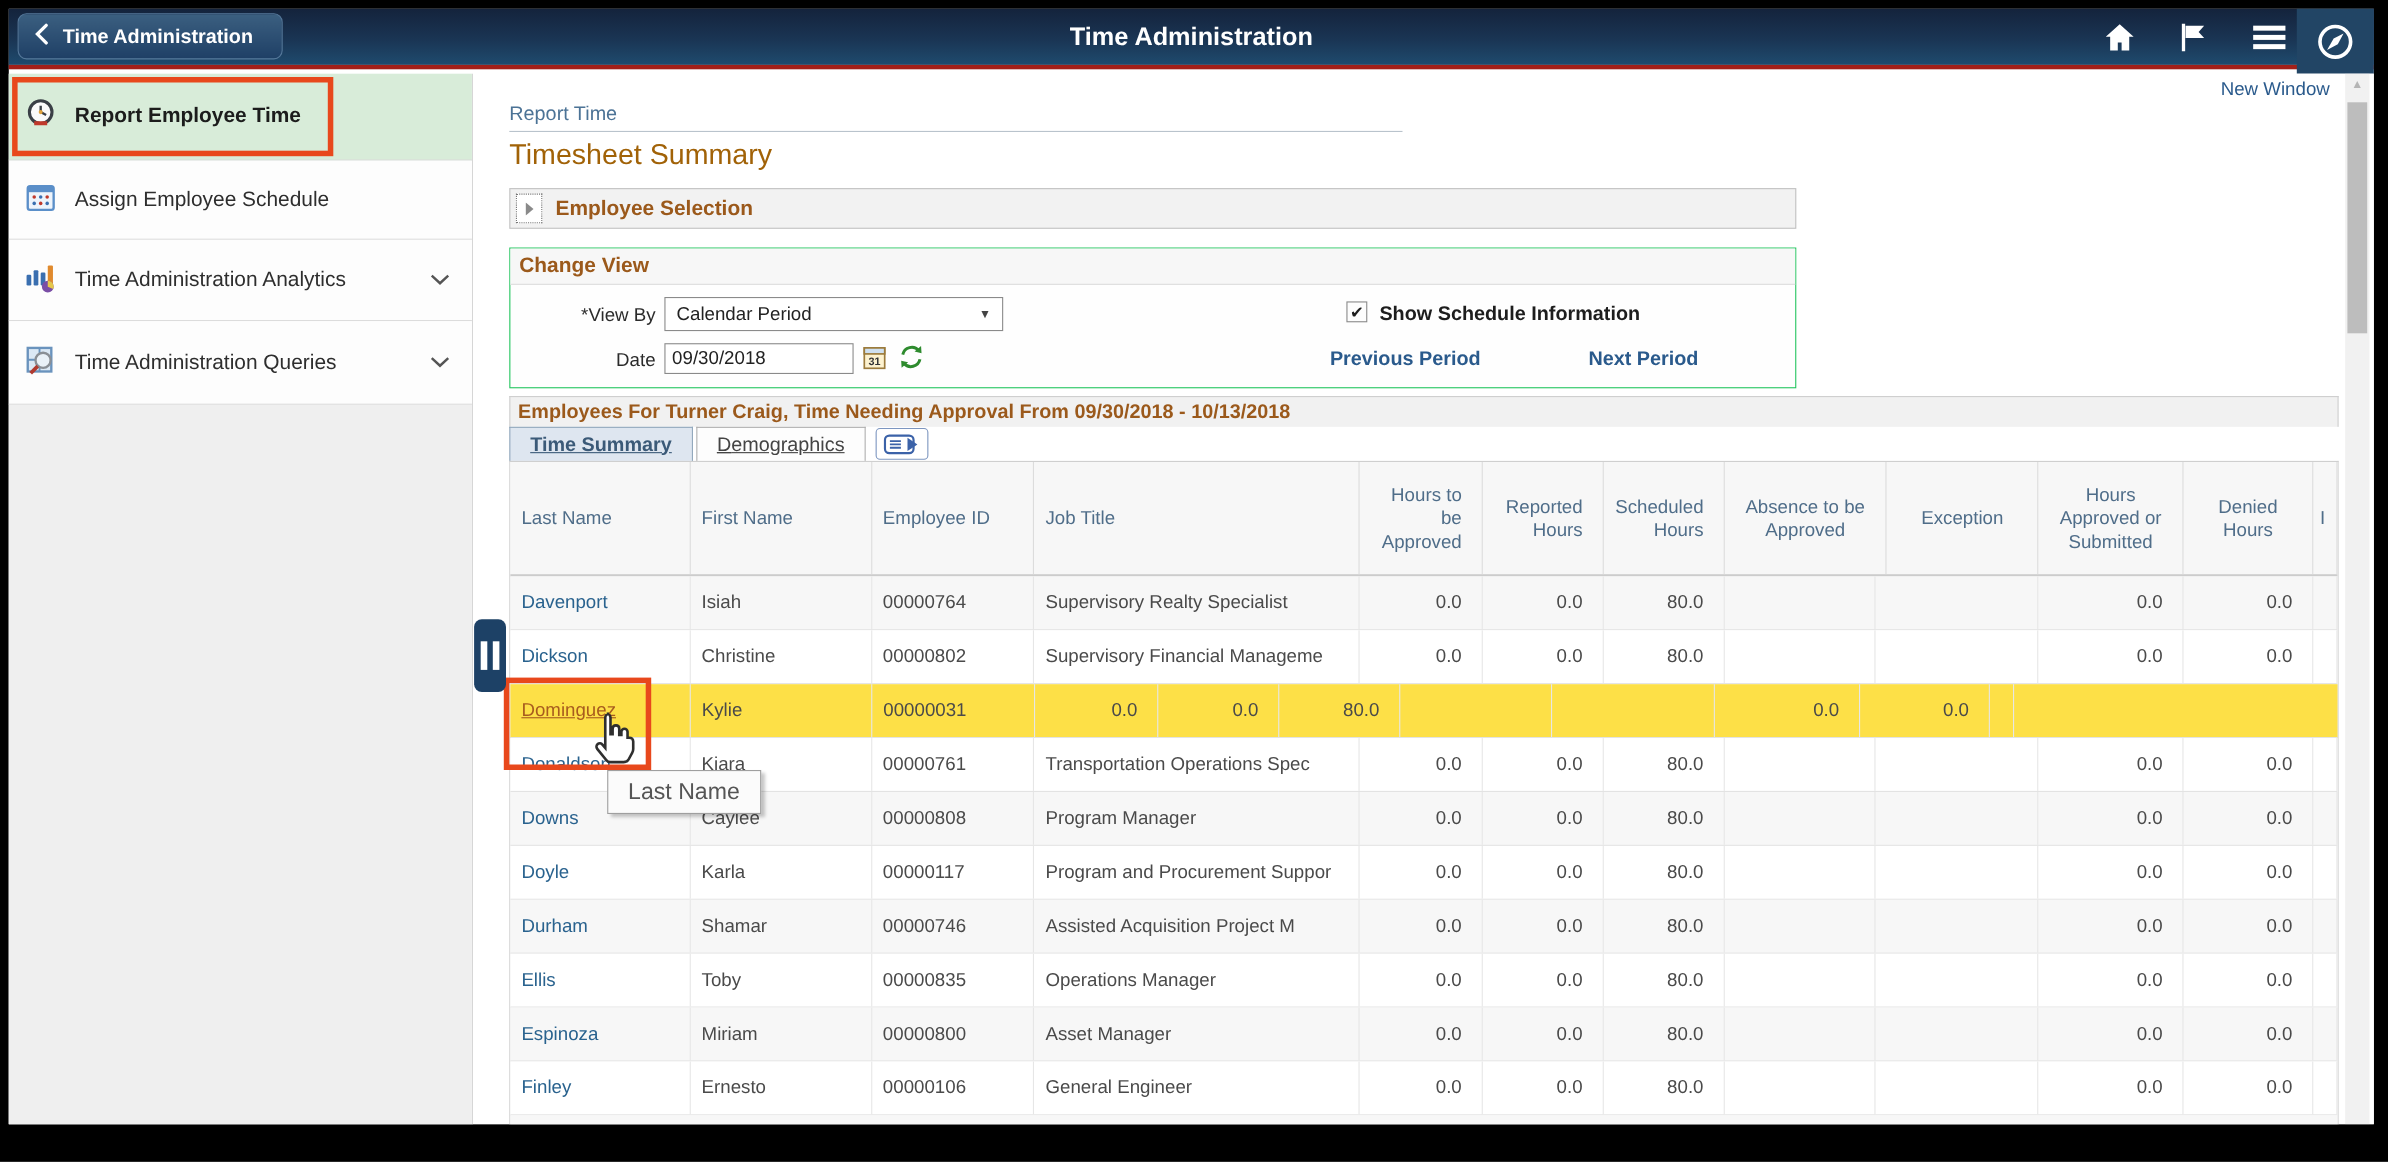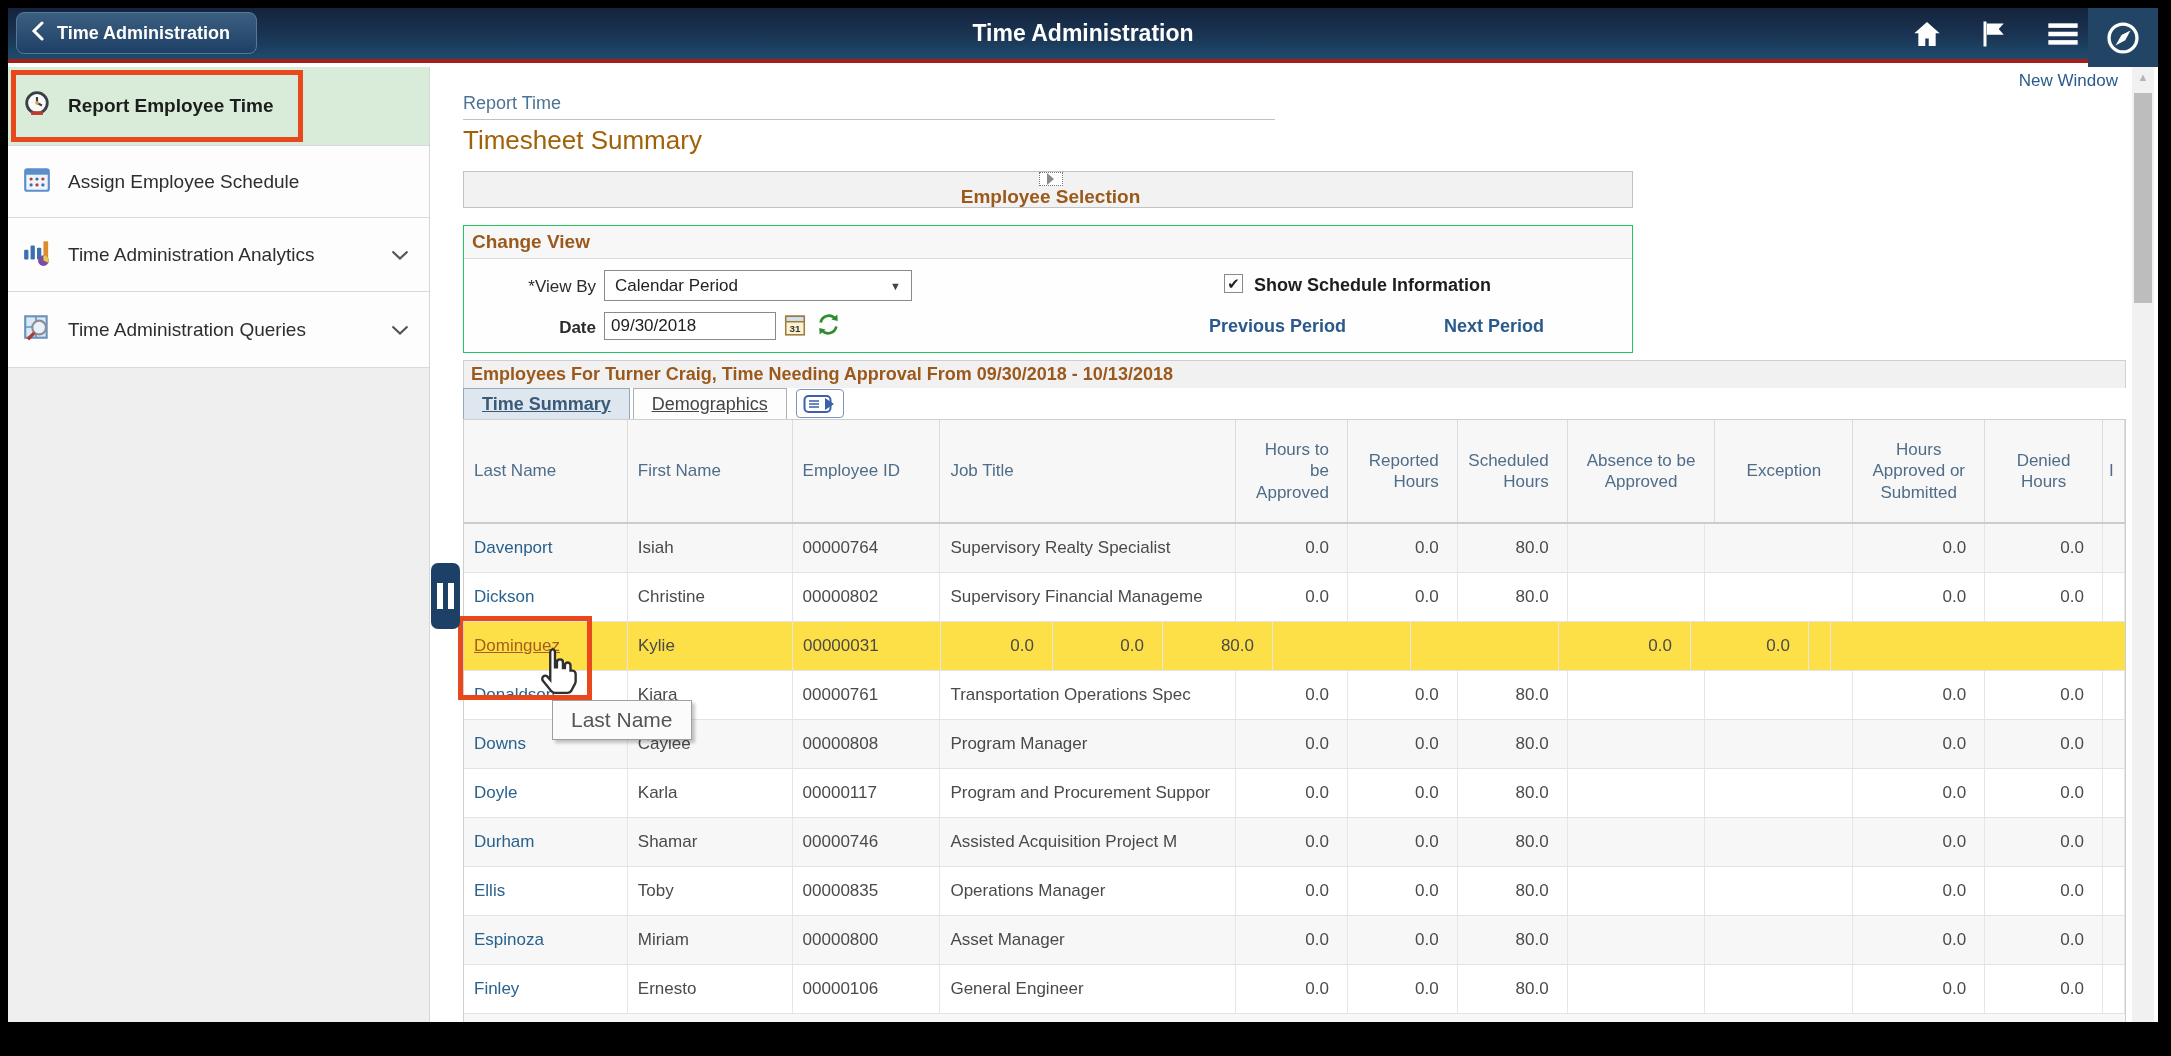--- a/index.html
+++ b/index.html
@@ -39,33 +39,33 @@
 
   
   #content { position:absolute; left:422px; top:59px; width:1728px; bottom:0; background:#fff; overflow:hidden; }
   #new-window { position:absolute; right:40px; top:4px; font-size:17px; color:#2a5a8c; cursor:pointer; }
 
   #crumb { position:absolute; left:33px; top:26px; font-size:18px; color:#4c7396; }
   #crumb-rule { position:absolute; left:33px; top:52px; width:812px; border-top:1px solid #b9c3cc; }
   #page-title { position:absolute; left:33px; top:58px; font-size:26px; color:#a16207; }
 
   #emp-sel { position:absolute; left:33px; top:104px; width:1170px; height:37px; background:#f2f2f2;
-             border:1px solid #c2c2c2; display:flex; align-items:center; padding-left:5px;flex-direction:column; }
+             border:1px solid #c2c2c2; display:flex; align-items:center; gap:12px; padding-left:5px; }
   #emp-sel-expander { width:24px; height:27px; background:#fff; border:1px dotted #777;
                       display:flex; align-items:center; justify-content:center; cursor:pointer;
                       color:#7a7a7a; font-size:13px; }
   .section-label { font-size:19px; font-weight:bold; color:#9b591b; }
 
   #change-view { position:absolute; left:33px; top:158px; width:1170px; height:128px;
                  border:1px solid #22c55e; background:#fefefe; }
   #cv-header { height:33px; background:#f7f7f7; border-bottom:1px solid #ddd;
                display:flex; align-items:center; padding-left:8px; }
   .cv-label { position:absolute; font-size:17px; color:#2b2b2b; text-align:right; width:100px; }
   #viewby-label { left:32px; top:51px; }
-  #date-label { left:32px; top:92px;font-weight:bold; }
+  #date-label { left:32px; top:92px; }
   #viewby-select { position:absolute; left:140px; top:44px; width:308px; height:31px; background:#fff;
                    border:1px solid #8a8a8a; display:flex; align-items:center; padding:0 10px;
                    font-size:17px; color:#222; cursor:pointer; }
   #viewby-select .caret { margin-left:auto; font-size:11px; color:#444; }
   #date-input { position:absolute; left:140px; top:86px; width:172px; height:28px; background:#fff;
                 border:1px solid #8a8a8a; font-size:17px; color:#222; padding:0 6px;
                 font-family:"Liberation Sans", sans-serif; }
   #cal-icon { position:absolute; left:320px; top:87px; cursor:pointer; }
   #refresh-icon { position:absolute; left:352px; top:86px; cursor:pointer; }
   #sched-check { position:absolute; left:760px; top:48px; width:19px; height:19px; background:#fdfdfd;

